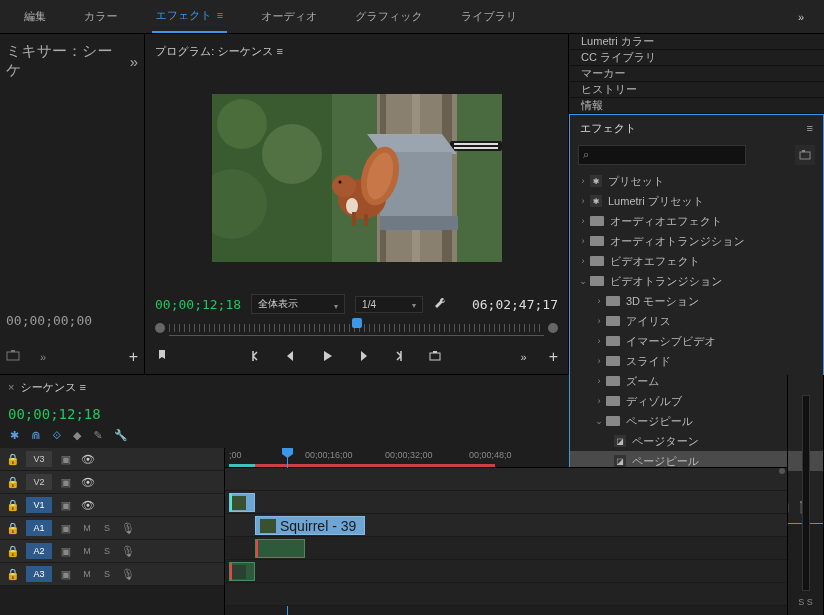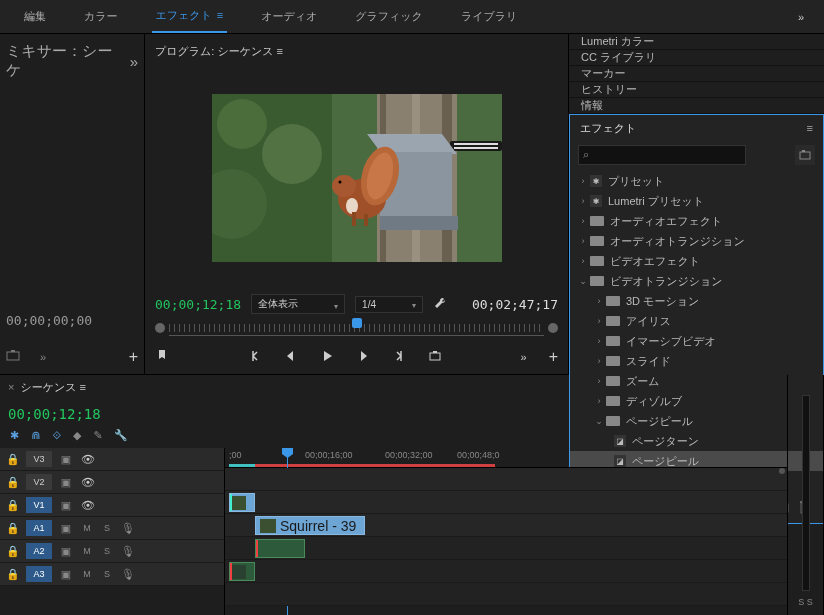--- a/index.html
+++ b/index.html
@@ -176,21 +176,21 @@
       </div>
       <div class="dropdown">
         <span>1/4</span>
           <span class="caret">▾</span>
       </div>
       <span>
         <svg width="14" height="14" viewBox="0 0 14 14">
             <path d="M10 2a3 3 0 0 0-3 3l-5 5 2 2 5-5a3 3 0 0 0 3-3l-2 2-1-1 2-2z" fill="#ccc"></path>
           </svg>
       </span>
-      <span class="tc-white">00;02;47;17</span>
+      <span class="tc-white">06;02;47;17</span>
     </div>
     <div class="ruler-bar">
       <span style="width:10px;height:10px;background:#666;border-radius:50%"></span>
       <div class="ruler">
         <div class="playhead" style="left:50%"></div>
       </div>
       <span style="width:10px;height:10px;background:#666;border-radius:50%"></span>
     </div>
     <div class="program-transport">
       <span><svg viewBox="0 0 14 14">
@@ -416,21 +416,21 @@
           <span class="th-btn">M</span>
           <span class="th-btn">S</span>
           <span class="th-ic">🎙</span>
         </div>
       </div>
       <div class="track-area">
         <div class="time-ruler">
           <span class="tick" style="left:4px">;00</span>
           <span class="tick" style="left:80px">00;00;16;00</span>
           <span class="tick" style="left:160px">00;00;32;00</span>
-          <span class="tick" style="left:232px">00;00;48;0</span>
+          <span class="tick" style="left:244px">00;00;48;0</span>
           <div class="bar-cyan" style="left:4px;width:26px"></div>
           <div class="bar-red" style="left:30px;width:240px"></div>
           <div class="playh" style="left:62px"></div>
         </div>
         <div class="trk-row"></div>
         <div class="trk-row">
           <div class="clip small" style="left:4px;width:26px">
               <span class="in-edge cyan"></span>
               <div class="thumb"></div>
             </div>

